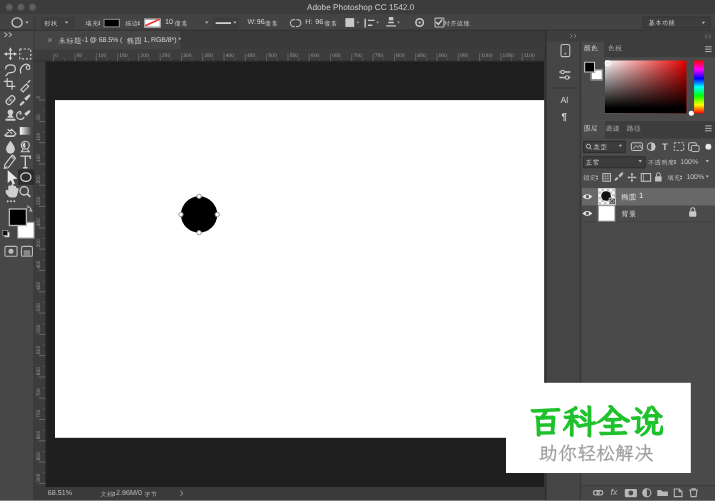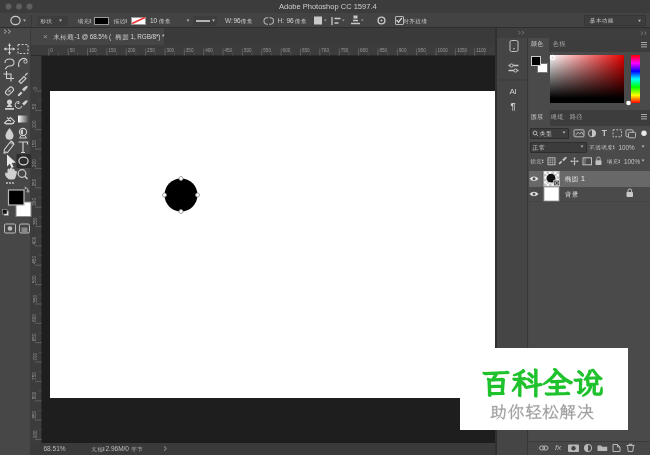--- a/index.html
+++ b/index.html
@@ -1,19 +1,19 @@
 <!DOCTYPE html>
 <html><head><meta charset="utf-8"><style>
 *{margin:0;padding:0}
 body{width:650px;height:455px;overflow:hidden;font-family:"Liberation Sans",sans-serif}
 #root{position:relative;width:650px;height:455px;background:#474747;overflow:hidden}
 </style></head><body>
 <div id="root">
 <div style="position:absolute;left:0;top:0;width:650px;height:13px;background:#3c3c3d"></div>
-    <div style="position:absolute;left:279px;top:0.6px;font-size:7.5px;line-height:11.25px;color:#cfcfcf;white-space:pre;">Adobe Photoshop CC 1597.4</div>
+    <div style="position:absolute;left:279px;top:0.6px;font-size:7.5px;line-height:11.25px;color:#cfcfcf;white-space:pre;">Adobe Photoshop CC 1542.0</div>
     <div style="position:absolute;left:0;top:13px;width:650px;height:15px;background:#434343;border-bottom:1px solid #2e2e2e;box-sizing:border-box"></div>
     <div style="position:absolute;left:37px;top:16px;width:31px;height:10px;background:#3d3d3d;border-radius:1px"></div>
     <div style="position:absolute;left:94px;top:16.5px;width:15px;height:8px;background:#000;border:1px solid #9a9a9a;box-sizing:border-box"></div>
     <div style="position:absolute;left:131px;top:16.5px;width:15px;height:8px;background:#fff;border:1px solid #9a9a9a;box-sizing:border-box"></div>
     <div style="position:absolute;left:193px;top:16px;width:24px;height:10px;background:#3d3d3d;border-radius:1px"></div>
     <div style="position:absolute;left:225px;top:16.1px;font-size:6.5px;line-height:9.75px;color:#c6c6c6;white-space:pre;">W:</div>
     <div style="position:absolute;left:233.5px;top:16.1px;font-size:6.5px;line-height:9.75px;color:#dadada;white-space:pre;">96</div>
     <div style="position:absolute;left:277.5px;top:16.1px;font-size:6.5px;line-height:9.75px;color:#c6c6c6;white-space:pre;">H:</div>
     <div style="position:absolute;left:286.5px;top:16.1px;font-size:6.5px;line-height:9.75px;color:#dadada;white-space:pre;">96</div>
     <div style="position:absolute;left:395px;top:16px;width:8.5px;height:8.5px;background:#434343;border:1px solid #b5b5b5;box-sizing:border-box;border-radius:1px"></div>

